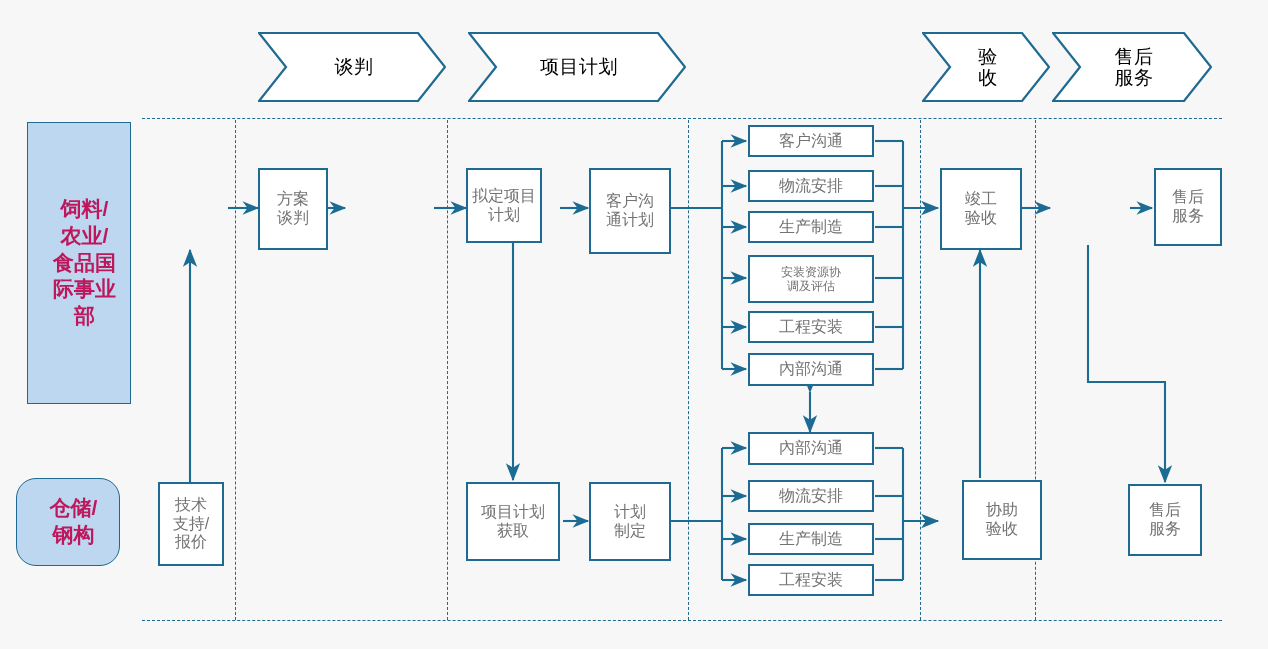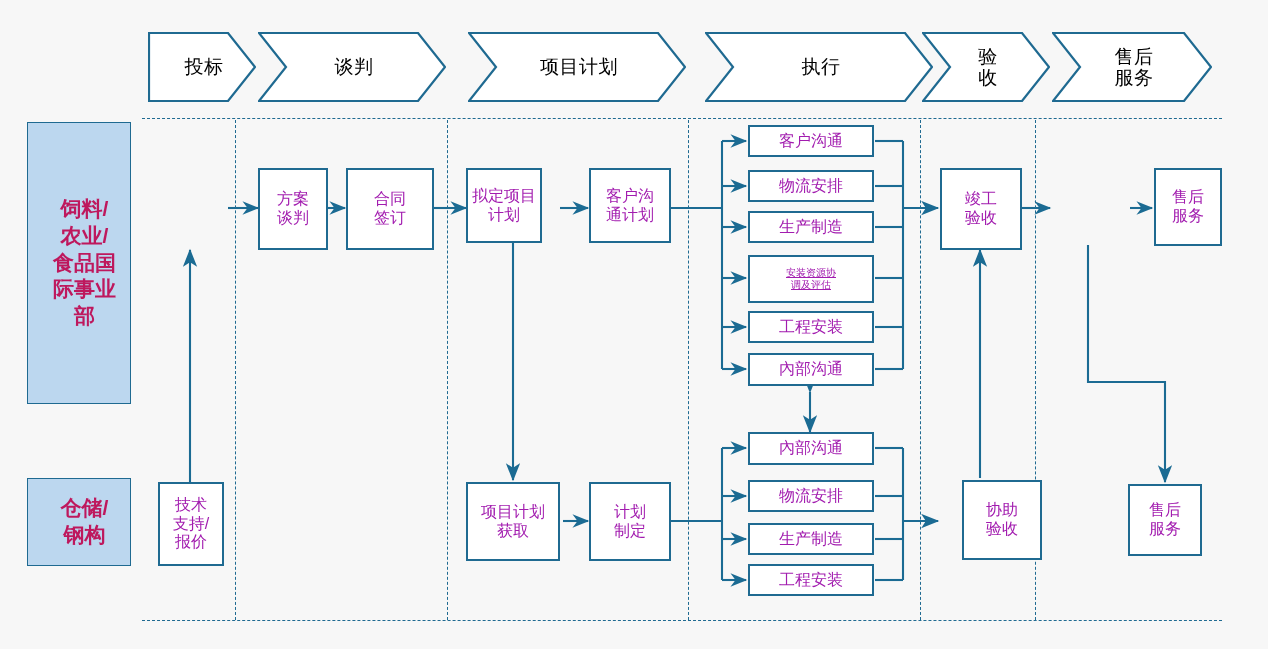--- a/index.html
+++ b/index.html
@@ -47,25 +47,25 @@
 
   
   .node{
     position:absolute;
     background:#ffffff;
     border:2px solid #1f6a91;
     display:flex;align-items:center;justify-content:center;
     text-align:center;
     font-size:16px;
     line-height:1.18;
-    color:#a21caf;
+    color:#737373;
     box-sizing:border-box;
     z-index:3;
   }
-  .node.sm{font-size:10px;text-decoration:underline;}
+  .node.sm{font-size:12px;}
 
   
   .vdash{
     position:absolute;
     border-left:1.6px dashed #1f6a91;
     z-index:1;
   }
   .hdash{
     position:absolute;
     border-top:1.8px dashed #1f6a91;
@@ -136,47 +136,35 @@
 
       <line x1="875" y1="448" x2="903" y2="448"></line>
       <line x1="875" y1="496" x2="903" y2="496"></line>
       <line x1="875" y1="539" x2="903" y2="539"></line>
       <line x1="875" y1="580" x2="903" y2="580"></line>
       <line x1="903" y1="448" x2="903" y2="580"></line>
       <line x1="903" y1="521" x2="938" y2="521" marker-end="url(#arS)"></line>
     </g>
   </svg>
 
-  <div class="chev" style="left:148px;top:32px;width:108px;height:70px;">
-    <svg class="chev-bg" viewBox="0 0 108 70" preserveAspectRatio="none">
-      <path d="M1,1 L80,1 L107,35 L80,69 L1,69 Z" fill="#ffffff" stroke="#1f6a91" stroke-width="2.2"></path>
-    </svg>
-    <span class="chev-txt">投标</span>
-  </div>
 
   <div class="chev" style="left:258px;top:32px;width:188px;height:70px;">
     <svg class="chev-bg" viewBox="0 0 188 70" preserveAspectRatio="none">
       <path d="M1,1 L160,1 L187,35 L160,69 L1,69 L28,35 Z" fill="#ffffff" stroke="#1f6a91" stroke-width="2.2"></path>
     </svg>
     <span class="chev-txt">谈判</span>
   </div>
 
   <div class="chev" style="left:468px;top:32px;width:218px;height:70px;">
     <svg class="chev-bg" viewBox="0 0 218 70" preserveAspectRatio="none">
       <path d="M1,1 L190,1 L217,35 L190,69 L1,69 L28,35 Z" fill="#ffffff" stroke="#1f6a91" stroke-width="2.2"></path>
     </svg>
     <span class="chev-txt">项目计划</span>
   </div>
 
-  <div class="chev" style="left:705px;top:32px;width:228px;height:70px;">
-    <svg class="chev-bg" viewBox="0 0 228 70" preserveAspectRatio="none">
-      <path d="M1,1 L200,1 L227,35 L200,69 L1,69 L28,35 Z" fill="#ffffff" stroke="#1f6a91" stroke-width="2.2"></path>
-    </svg>
-    <span class="chev-txt">执行</span>
-  </div>
 
   <div class="chev" style="left:922px;top:32px;width:128px;height:70px;">
     <svg class="chev-bg" viewBox="0 0 128 70" preserveAspectRatio="none">
       <path d="M1,1 L100,1 L127,35 L100,69 L1,69 L28,35 Z" fill="#ffffff" stroke="#1f6a91" stroke-width="2.2"></path>
     </svg>
     <span class="chev-txt" style="white-space: pre-line;">验
 收</span>
   </div>
 
   <div class="chev" style="left:1052px;top:32px;width:160px;height:70px;">
@@ -196,42 +184,38 @@
   <div class="vdash" style="left:920px;top:120px;height:500px;"></div>
   <div class="vdash" style="left:1035px;top:120px;height:500px;"></div>
 
   <div class="lane-title" style="left:27px;top:122px;width:104px;height:282px;">
     <span style="white-space: pre-line;">饲料/
 农业/
 食品国
 际事业
 部</span>
   </div>
-  <div class="lane-title" style="left:27px;top:478px;width:104px;height:88px;">
+  <div class="lane-title" style="left:16px;top:478px;width:104px;height:88px;border-radius:20px;">
     <span style="white-space: pre-line;">仓储/
 钢构</span>
   </div>
 
 
   <div class="node" style="left:258px;top:168px;width:70px;height:82px;">
     <span style="white-space: pre-line; font-family: Liberation Serif, serif;">方案
 谈判</span>
   </div>
 
-  <div class="node" style="left:346px;top:168px;width:88px;height:82px;">
-    <span style="white-space: pre-line;">合同
-签订</span>
-  </div>
 
   <div class="node" style="left:466px;top:168px;width:76px;height:75px;">
     <span style="white-space: pre-line;">拟定项目
 计划</span>
   </div>
 
-  <div class="node" style="left:589px;top:168px;width:82px;height:75px;">
+  <div class="node" style="left:589px;top:168px;width:82px;height:86px;">
     <span style="white-space: pre-line;">客户沟
 通计划</span>
   </div>
 
   <div class="node" style="left:748px;top:125px;width:126px;height:32px;">
     <span>客户沟通</span>
   </div>
   <div class="node" style="left:748px;top:170px;width:126px;height:32px;">
     <span>物流安排</span>
   </div>

